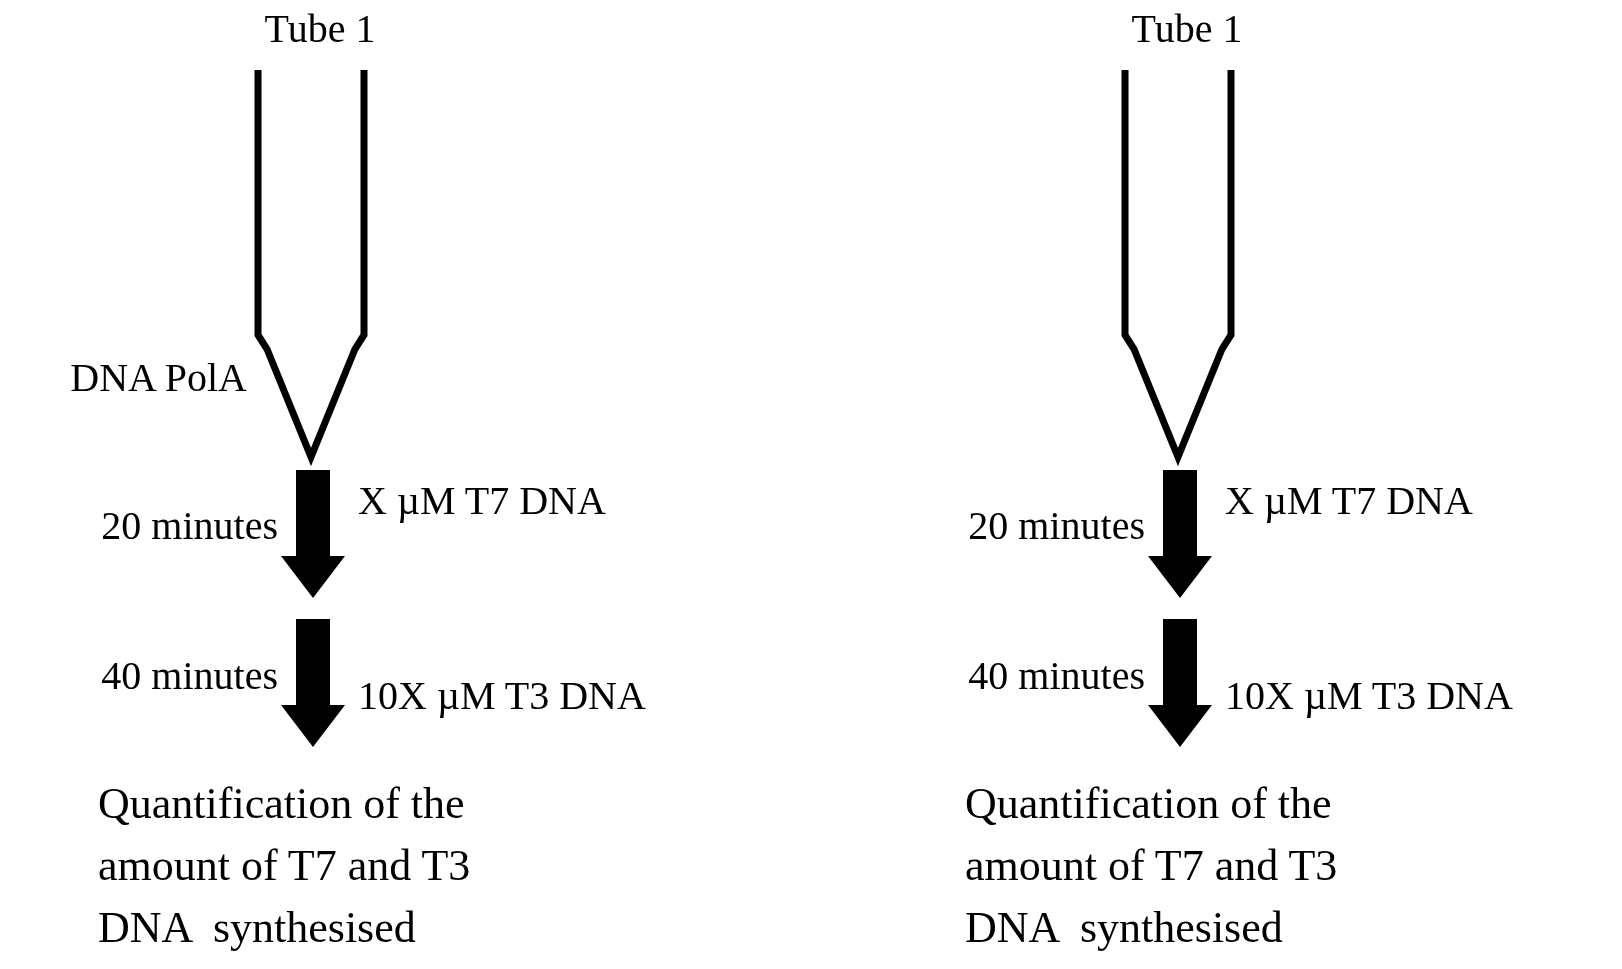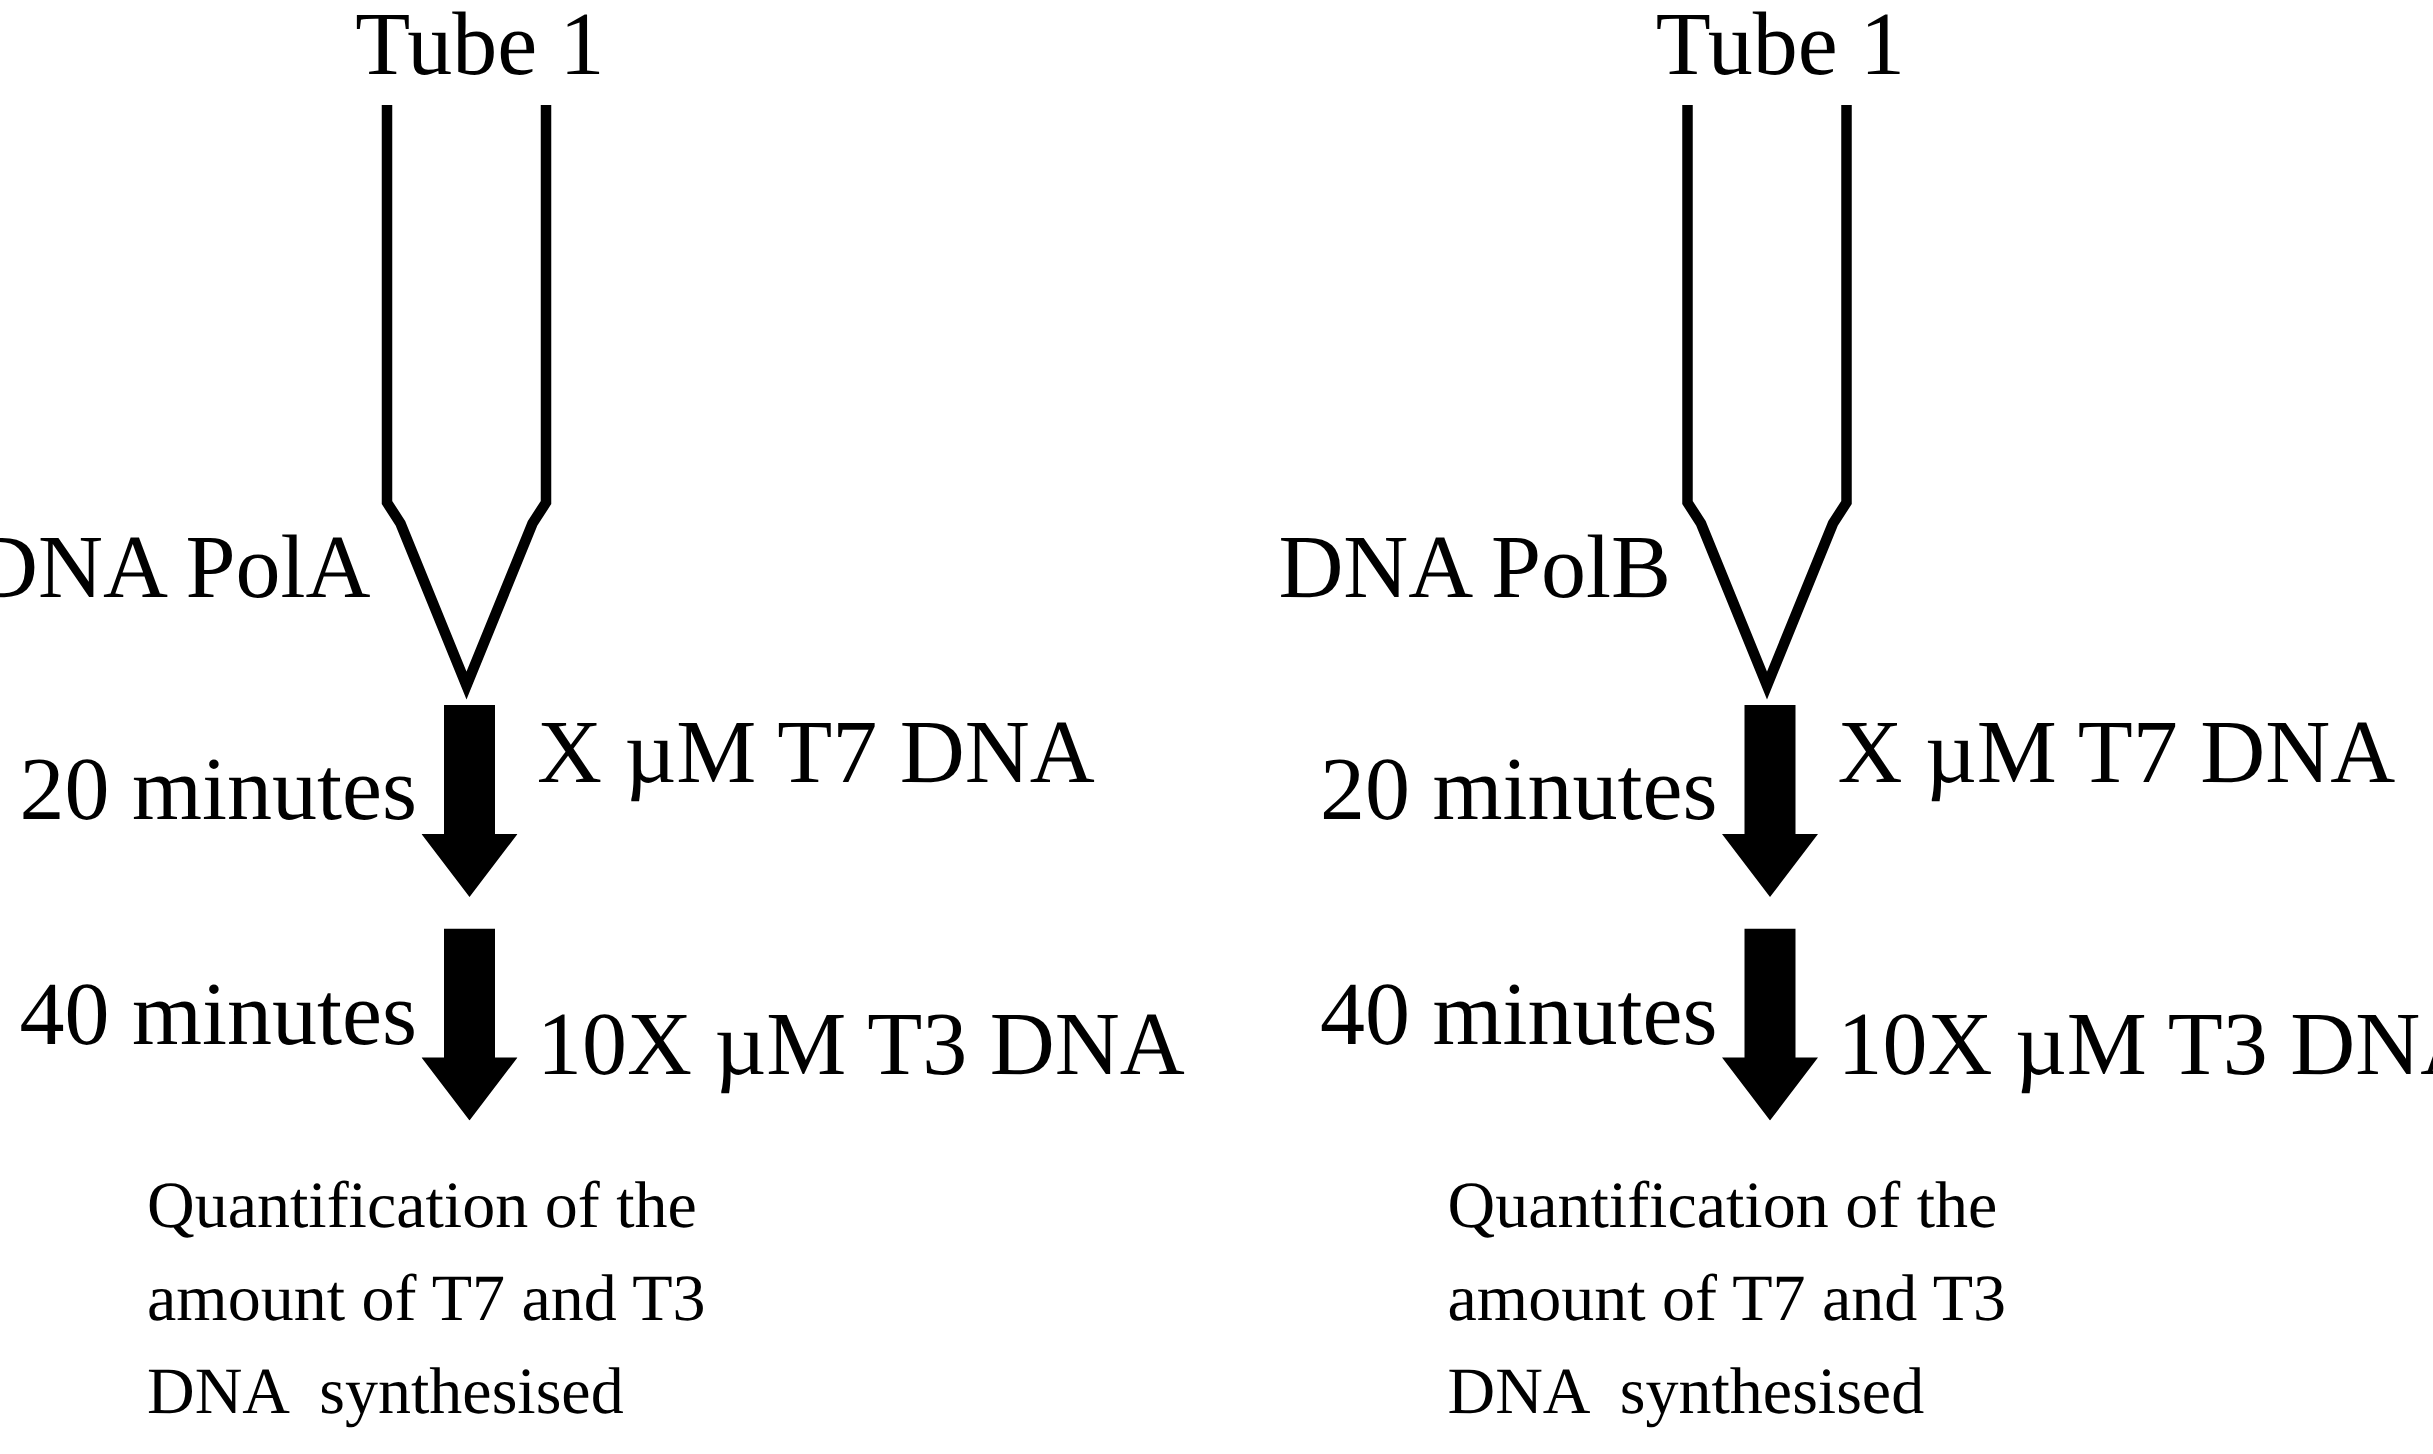--- a/index.html
+++ b/index.html
@@ -19,21 +19,21 @@
     position: absolute;
     top: 0;
     width: 760px;
     height: 969px;
   }
   .column.left  { left: 0; }
   .column.right { left: 867px; }
 
   .label {
     position: absolute;
-    font-size: 60px;
+    font-size: 40px;
     line-height: 60px;
     white-space: pre;
     color: #000000;
   }
   .tube-title {
     top: -1px;
     left: 0;
     width: 640px;
     text-align: center;
   }
@@ -103,21 +103,20 @@
     </div>
   </div>
 
   <div class="column right">
     <div class="label tube-title">Tube 1</div>
 
     <svg class="tube-svg" width="640" height="470" viewBox="0 0 640 470">
       <path d="M 258 70 L 258 335 L 267 349 L 311 457 L 355 349 L 364 335 L 364 70" fill="none" stroke="#000000" stroke-width="7" stroke-linejoin="miter" stroke-linecap="butt"></path>
     </svg>
 
-    <div class="label enzyme-label">DNA PolB</div>
 
     <svg class="arrow-svg arrow-1" width="64" height="128" viewBox="0 0 64 128">
       <polygon points="15,0 49,0 49,86 64,86 32,128 0,86 15,86" fill="#000000"></polygon>
     </svg>
     <div class="label time-1">20 minutes</div>
     <div class="label reagent-1">X µM T7 DNA</div>
 
     <svg class="arrow-svg arrow-2" width="64" height="128" viewBox="0 0 64 128">
       <polygon points="15,0 49,0 49,86 64,86 32,128 0,86 15,86" fill="#000000"></polygon>
     </svg>

